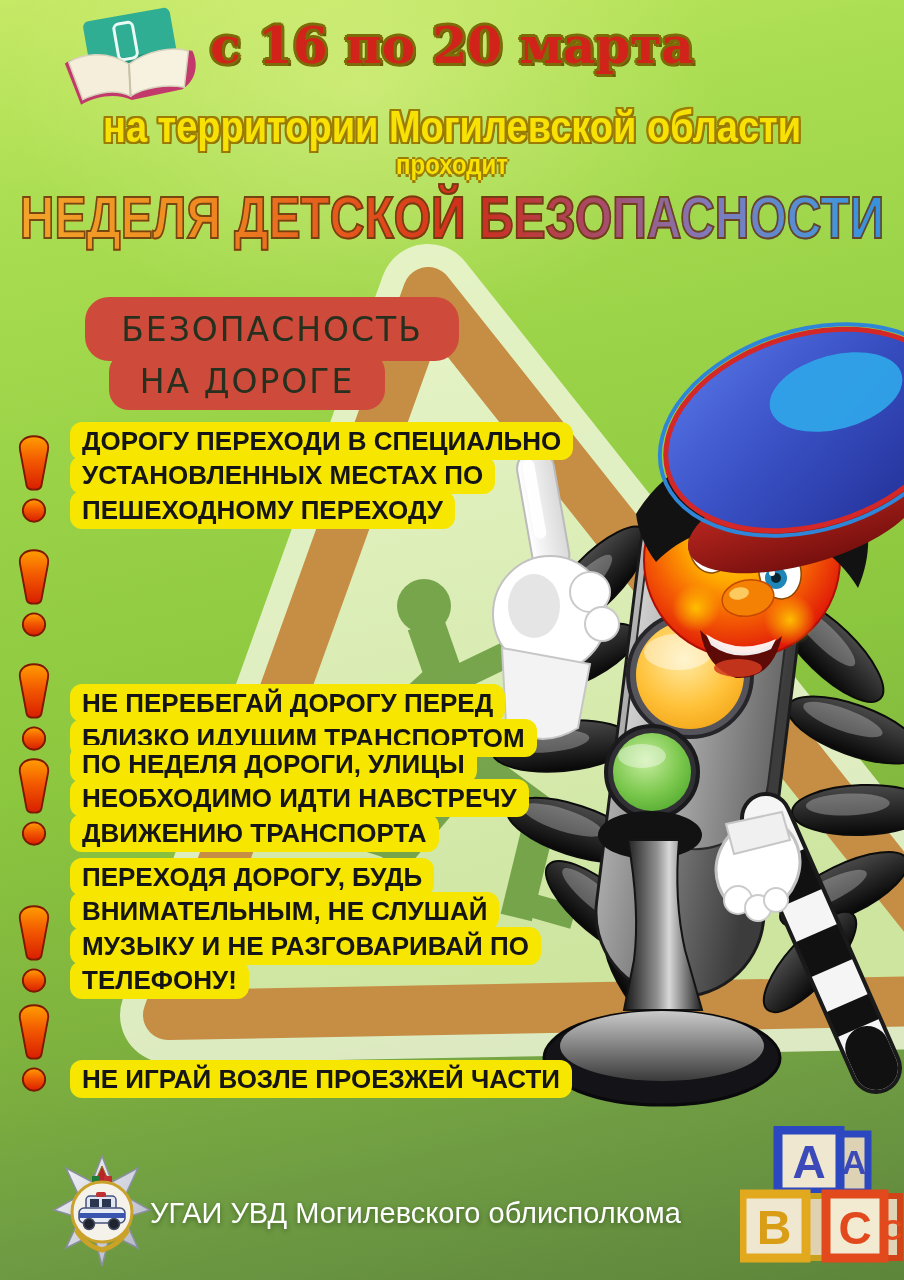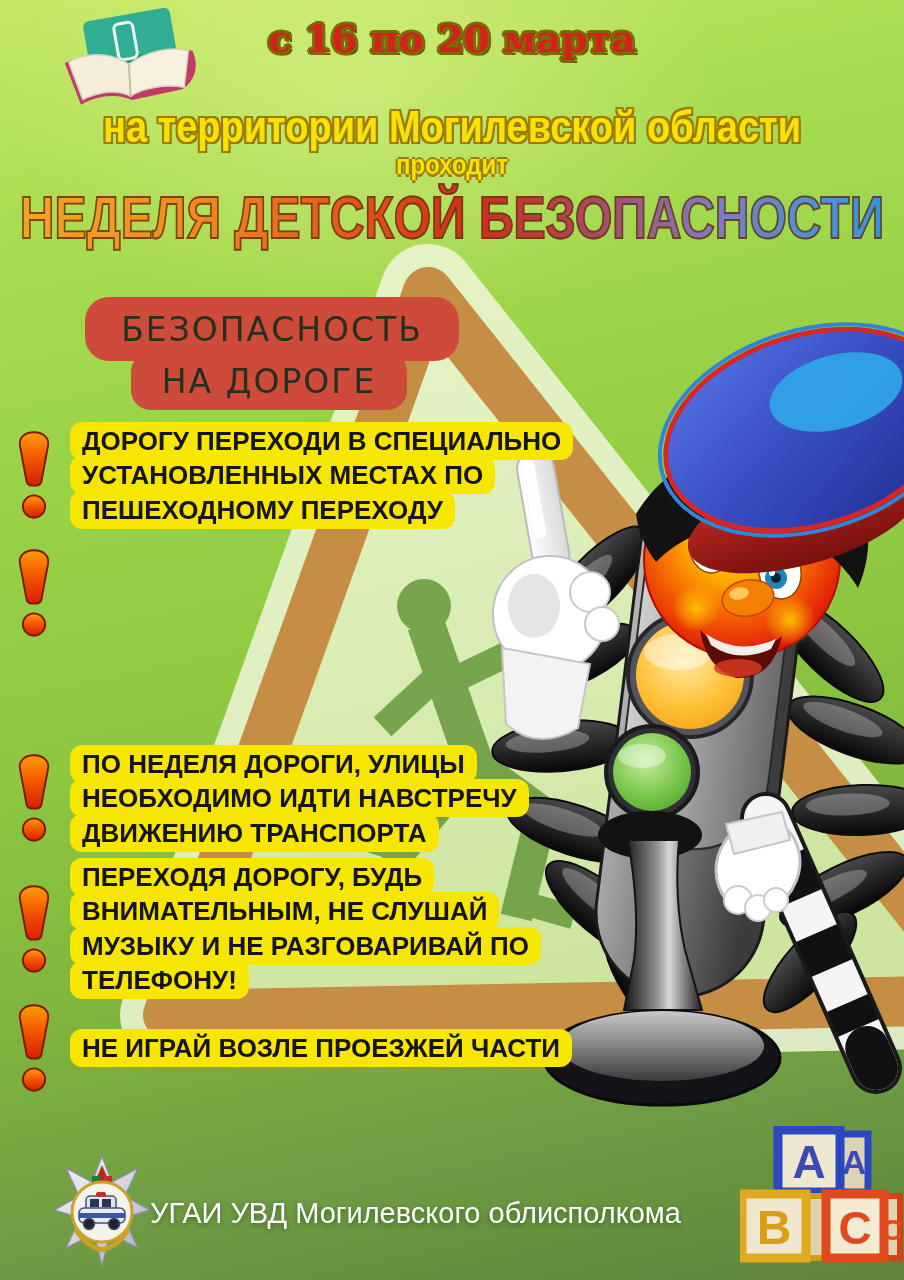--- a/index.html
+++ b/index.html
@@ -9,21 +9,21 @@
     background:linear-gradient(168deg,#c6e966 0%,#abde52 14%,#99d247 34%,#8cc73f 54%,#7eb23e 72%,#6f9c43 85%,#5d853b 100%);
   }
   .poster::before{
     content:"";position:absolute;inset:0;pointer-events:none;
     background:radial-gradient(ellipse 55% 26% at 40% 7%,rgba(255,255,180,.34),rgba(255,255,180,0) 72%);
   }
   .layer{position:absolute;left:0;top:0;}
   
   .hdr{position:absolute;left:0;right:0;text-align:center;}
   .date-line{
-    top:16px;font-family:"DejaVu Serif",serif;font-weight:bold;font-size:38px;color:#d2231a;
+    top:16px;font-family:"DejaVu Serif",serif;font-weight:bold;font-size:50px;color:#d2231a;
     text-shadow:-3px 0 0 #7d6a08,3px 0 0 #7d6a08,0 -3px 0 #7d6a08,0 3px 0 #7d6a08,
                 -2px -2px 0 #7d6a08,2px -2px 0 #7d6a08,-2px 2px 0 #7d6a08,3px 3px 0 #6b5a06;
   }
   .region-line{
     top:102px;font-weight:bold;font-size:38px;color:#f8e104;letter-spacing:0;
     transform:scaleY(1.18);transform-origin:50% 0;
     text-shadow:-2px 0 0 #9c7c04,2px 0 0 #9c7c04,0 -2px 0 #9c7c04,0 2px 0 #9c7c04,
                 -2px -2px 0 #9c7c04,2px 2px 0 #8a6d03,2px -2px 0 #9c7c04,-2px 2px 0 #9c7c04;
   }
   .passes-line{
@@ -37,23 +37,23 @@
     -webkit-text-stroke:1.6px rgba(104,62,16,.9);
     transform:scaleY(1.22);transform-origin:50% 0;
   }
   
   .section{position:absolute;left:85px;top:297px;width:374px;}
   .section .line1,.section .line2{
     background:#ce4b3b;display:flex;align-items:center;justify-content:center;
     font-family:"DejaVu Sans",sans-serif;font-weight:normal;color:#27301e;letter-spacing:2px;
   }
   .section .line1{height:64px;border-radius:24px;font-size:33px;}
-  .section .line2{width:276px;height:58px;margin:-9px 0 0 46px;border-radius:20px;font-size:33px;}
+  .section .line2{width:276px;height:58px;margin:-9px 0 0 24px;border-radius:20px;font-size:33px;}
   
-  .rule{position:absolute;left:8px;display:flex;gap:10px;align-items:center;}
+  .rule{position:absolute;left:8px;display:flex;gap:10px;align-items:flex-end;}
   .rule .excl{width:52px;height:96px;flex:none;}
   .rule .txtwrap{padding-top:0;}
   .rule .highlight{
     display:inline;white-space:pre;font-weight:bold;font-size:26px;line-height:1.32;color:#151515;
     background:#f6e600;padding:4px 12px;border-radius:12px;
     -webkit-box-decoration-break:clone;box-decoration-break:clone;
   }
   
   .footer-text{
     position:absolute;left:150px;top:1197px;font-weight:normal;font-size:29px;color:#ffffff;
@@ -331,20 +331,28 @@
     <div class="txtwrap"><span class="highlight">ДОРОГУ ПЕРЕХОДИ В СПЕЦИАЛЬНО
 УСТАНОВЛЕННЫХ МЕСТАХ ПО
 ПЕШЕХОДНОМУ ПЕРЕХОДУ</span></div>
   </div>
   <div class="rule" style="top:545px">
     <svg class="excl" viewBox="0 0 56 100">
         <path d="M28,4 C38,4 45,10 43,19 L36,57 C35,63 21,63 20,57 L13,19 C11,10 18,4 28,4 Z" fill="url(#exgrad)" stroke="#7e1800" stroke-width="2"></path>
         <circle cx="28" cy="84" r="12" fill="url(#exgrad)" stroke="#7e1800" stroke-width="2"></circle>
       </svg>
   </div>
+  <div class="rule" style="top:659px">
+    <svg class="excl" viewBox="0 0 56 100">
+        <path d="M28,4 C38,4 45,10 43,19 L36,57 C35,63 21,63 20,57 L13,19 C11,10 18,4 28,4 Z" fill="url(#exgrad)" stroke="#7e1800" stroke-width="2"></path>
+        <circle cx="28" cy="84" r="12" fill="url(#exgrad)" stroke="#7e1800" stroke-width="2"></circle>
+      </svg>
+    <div class="txtwrap"><span class="highlight">НЕ ПЕРЕБЕГАЙ ДОРОГУ ПЕРЕД
+БЛИЗКО ИДУЩИМ ТРАНСПОРТОМ</span></div>
+  </div>
   <div class="rule" style="top:747px">
     <svg class="excl" viewBox="0 0 56 100">
         <path d="M28,4 C38,4 45,10 43,19 L36,57 C35,63 21,63 20,57 L13,19 C11,10 18,4 28,4 Z" fill="url(#exgrad)" stroke="#7e1800" stroke-width="2"></path>
         <circle cx="28" cy="84" r="12" fill="url(#exgrad)" stroke="#7e1800" stroke-width="2"></circle>
       </svg>
     <div class="txtwrap"><span class="highlight">ПО НЕДЕЛЯ ДОРОГИ, УЛИЦЫ
 НЕОБХОДИМО ИДТИ НАВСТРЕЧУ
 ДВИЖЕНИЮ ТРАНСПОРТА</span></div>
   </div>
   <div class="rule" style="top:860px">

